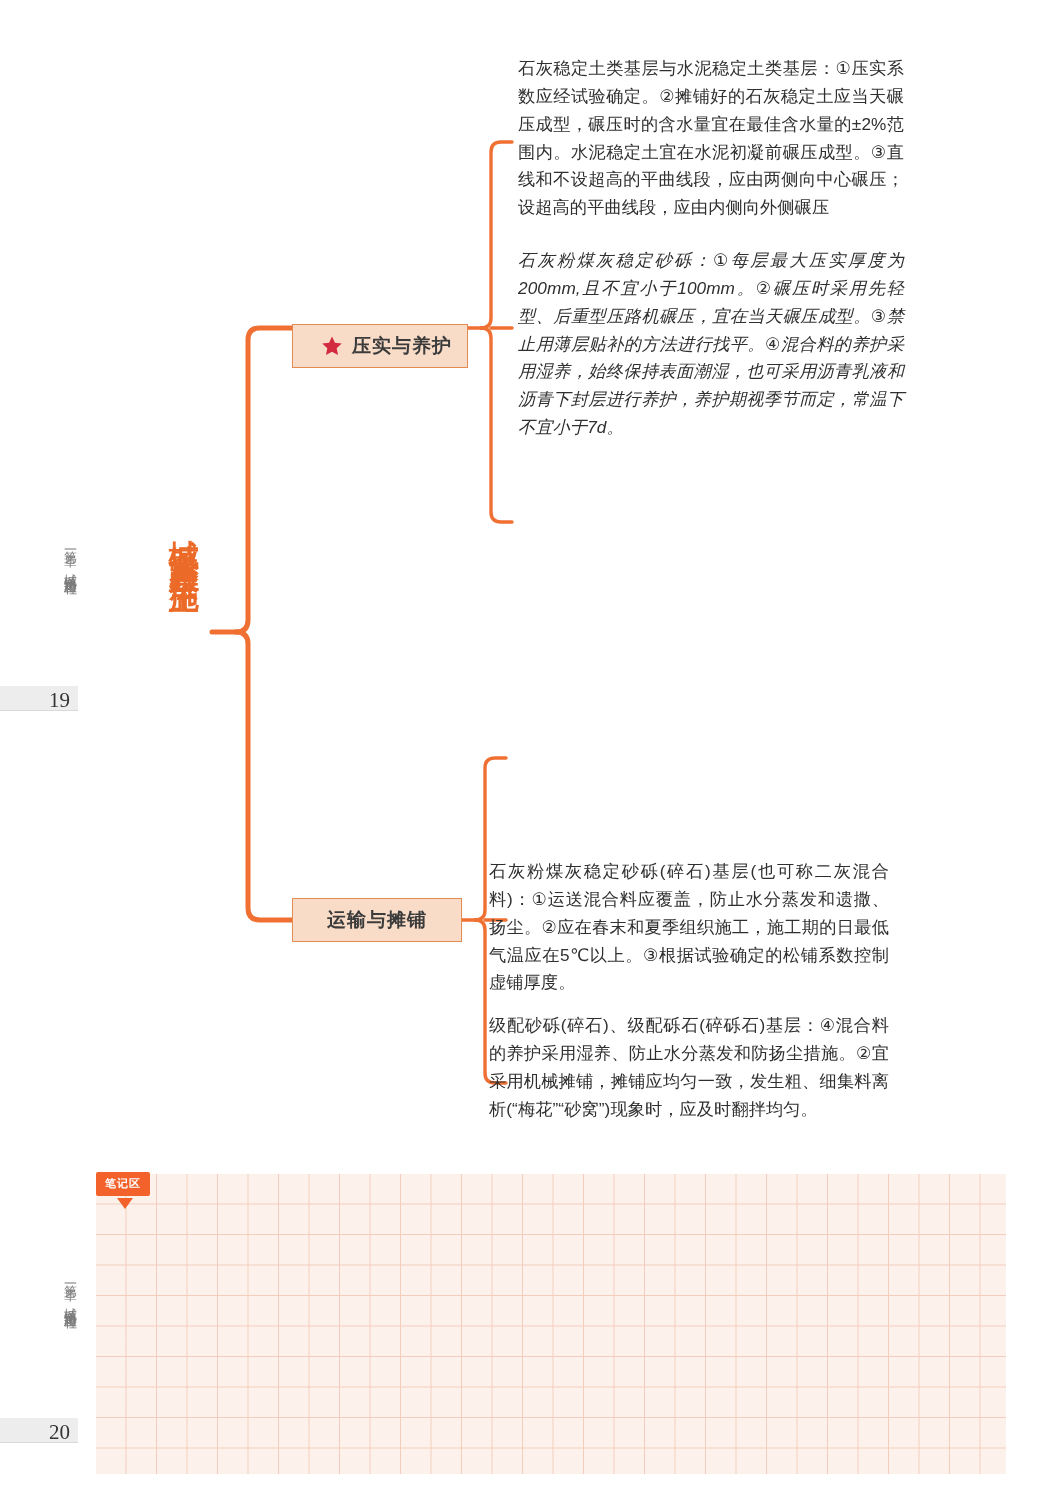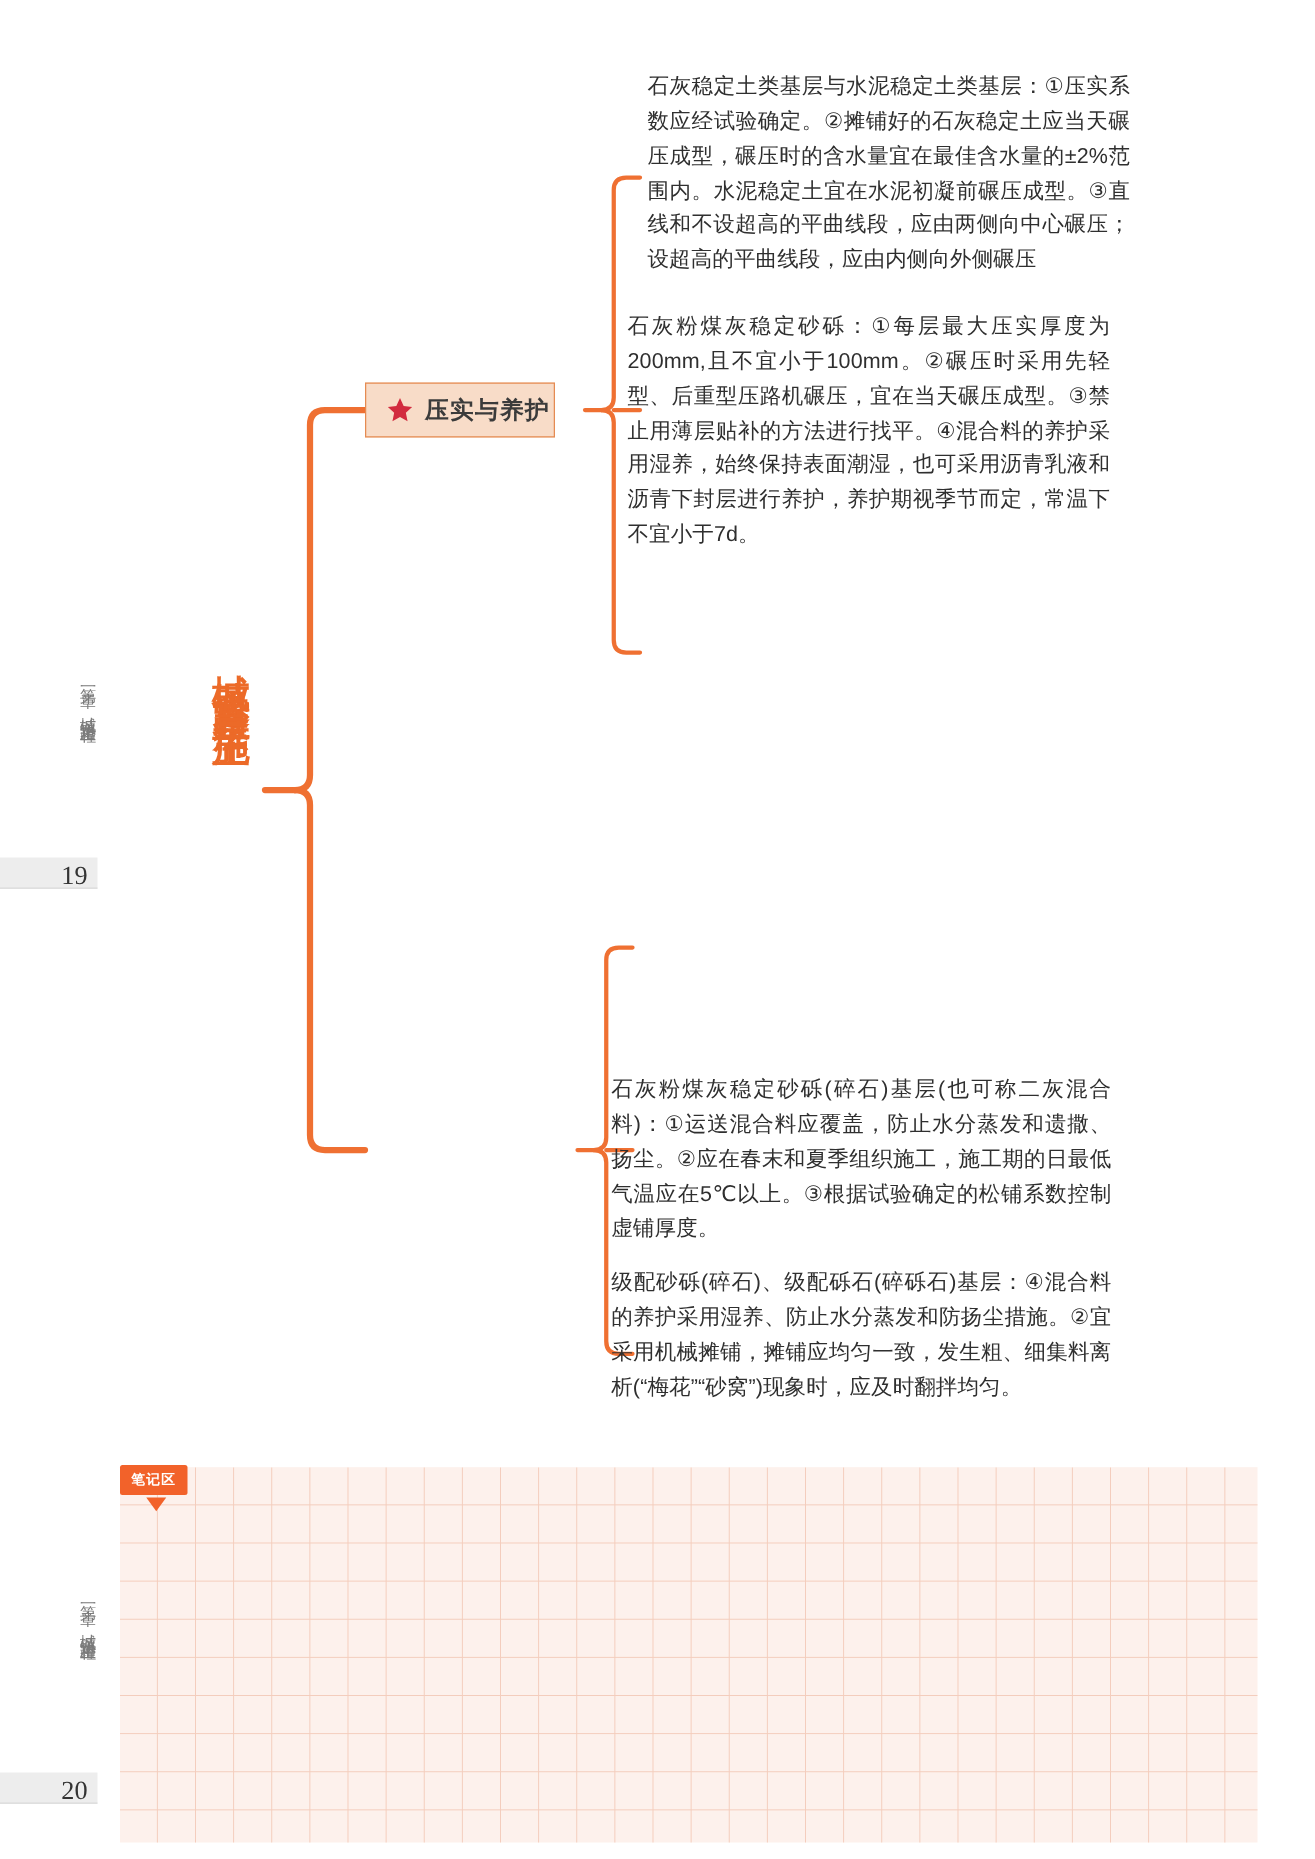--- a/index.html
+++ b/index.html
@@ -159,30 +159,33 @@
 
       <path d="M 462 920 L 475 920"></path>
       <path d="M 475 920 Q 485 920 485 910 L 485 768 Q 485 758 495 758 L 506 758"></path>
       <path d="M 485 920 L 506 920"></path>
       <path d="M 475 920 Q 485 920 485 930 L 485 1073 Q 485 1083 495 1083 L 506 1083"></path>
     </g>
   </svg>
 
   <div class="root-title">城镇道路基层施工</div>
 
-  <div class="branch-node" style="left:292px; top:306px; width:152px;padding-left:13px;">
+  <div class="branch-node" style="left:292px; top:324px; width:176px;padding-left:13px;">
     <svg class="star-icon" viewBox="0 0 24 24">
       <polygon points="12,1.6 15.2,8.5 22.6,9.4 17.1,14.5 18.6,21.9 12,18.2 5.4,21.9 6.9,14.5 1.4,9.4 8.8,8.5" fill="#d22b3f"></polygon>
     </svg>
     <span>压实与养护</span>
   </div>
 
+  <div class="branch-node" style="left:292px; top:898px; width:170px;">
+    <span>运输与摊铺</span>
+  </div>
 
   <div class="leaf-text" style="left:518px; top:55px; width:386px;">石灰稳定土类基层与水泥稳定土类基层：①压实系数应经试验确定。②摊铺好的石灰稳定土应当天碾压成型，碾压时的含水量宜在最佳含水量的±2%范围内。水泥稳定土宜在水泥初凝前碾压成型。③直线和不设超高的平曲线段，应由两侧向中心碾压；设超高的平曲线段，应由内侧向外侧碾压</div>
-  <div class="leaf-text" style="left:502px; top:247px; width:386px;">石灰粉煤灰稳定砂砾：①每层最大压实厚度为200mm,且不宜小于100mm。②碾压时采用先轻型、后重型压路机碾压，宜在当天碾压成型。③禁止用薄层贴补的方法进行找平。④混合料的养护采用湿养，始终保持表面潮湿，也可采用沥青乳液和沥青下封层进行养护，养护期视季节而定，常温下不宜小于7d。</div>
+  <div class="leaf-text" style="left:518px; top:247px; width:386px;font-style:italic;">石灰粉煤灰稳定砂砾：①每层最大压实厚度为200mm,且不宜小于100mm。②碾压时采用先轻型、后重型压路机碾压，宜在当天碾压成型。③禁止用薄层贴补的方法进行找平。④混合料的养护采用湿养，始终保持表面潮湿，也可采用沥青乳液和沥青下封层进行养护，养护期视季节而定，常温下不宜小于7d。</div>
 
   <div class="leaf-text" style="left:489px; top:858px; width:400px;">石灰粉煤灰稳定砂砾(碎石)基层(也可称二灰混合料)：①运送混合料应覆盖，防止水分蒸发和遗撒、扬尘。②应在春末和夏季组织施工，施工期的日最低气温应在5℃以上。③根据试验确定的松铺系数控制虚铺厚度。</div>
   <div class="leaf-text" style="left:489px; top:1012px; width:400px;">级配砂砾(碎石)、级配砾石(碎砾石)基层：④混合料的养护采用湿养、防止水分蒸发和防扬尘措施。②宜采用机械摊铺，摊铺应均匀一致，发生粗、细集料离析(“梅花”“砂窝”)现象时，应及时翻拌均匀。</div>
 </div>
 
 <div id="page-bottom">
 
   <div class="chapter-strip" style="left:57px; top:124px;">第一章 城镇道路工程</div>
   <div class="folio-band" style="top:268px;">
     <span class="folio-num">20</span>

